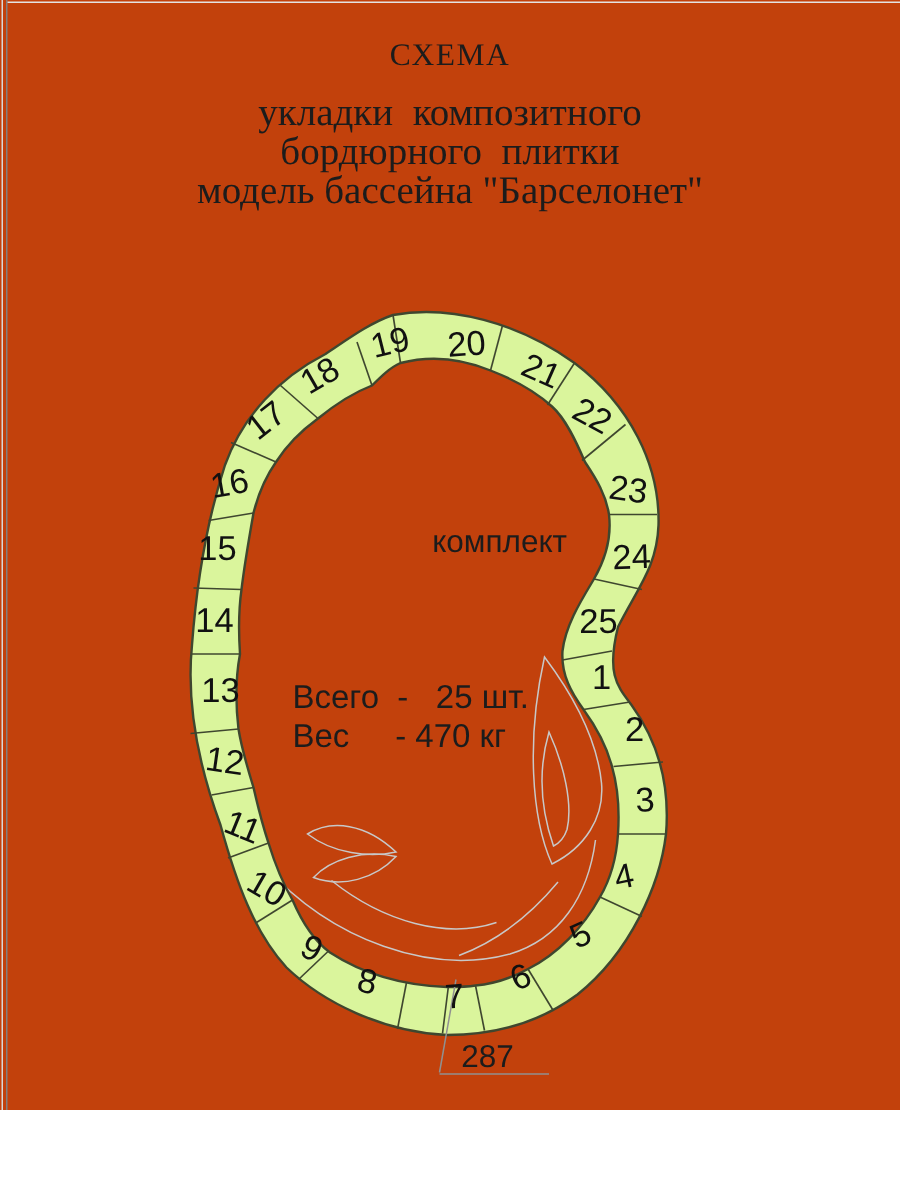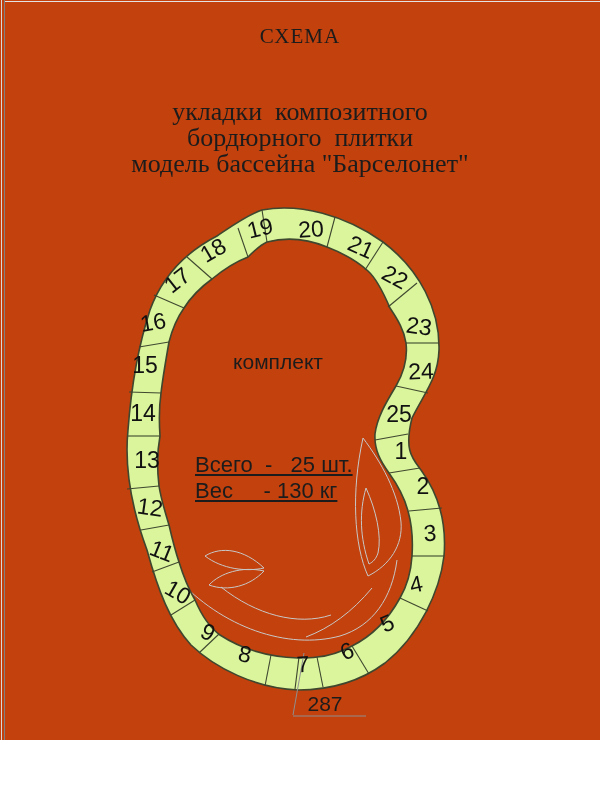--- a/index.html
+++ b/index.html
@@ -12,47 +12,47 @@
   .edge-line.dark{left:4px;background:#808080;}
   .edge-top{position:absolute;left:5px;top:1px;width:595px;height:1px;background:#e3e3e3;}
 
   .title{
     position:absolute;left:0;top:24px;width:600px;text-align:center;
     font-family:"Liberation Serif",serif;font-size:21px;letter-spacing:1px;
     white-space:pre;
   }
   .subtitle{
     position:absolute;left:0;top:62px;width:600px;text-align:center;
-    font-family:"Liberation Serif",serif;font-size:26px;line-height:26px;margin-top:37px;
+    font-family:"Liberation Serif",serif;font-size:26px;line-height:26px;
   }
   .subtitle div{white-space:pre;}
 
   svg.pool{position:absolute;left:0;top:0;}
   .ring{fill:var(--tile-fill,#daf59c);stroke:var(--tile-outline,#3f472f);stroke-width:1.6;fill-rule:evenodd;}
   .dividers line{stroke:var(--tile-outline,#3f472f);stroke-width:1.1;}
   .leaves path{fill:none;stroke:var(--decoration-stroke,#c8c8c8);stroke-width:1;}
   .dimline{fill:none;stroke:var(--dimension-line,#909090);stroke-width:1;}
   .numbers text{
     font-family:"Liberation Sans",sans-serif;font-size:23px;fill:var(--number-text,#111);
     text-anchor:middle;dominant-baseline:central;
   }
   text.dim{
     font-family:"Liberation Sans",sans-serif;font-size:21px;fill:var(--body-text,#1c1c1c);
     text-anchor:middle;
   }
 
   .center-label{
-    position:absolute;left:178px;top:347px;width:200px;text-align:center;
+    position:absolute;left:178px;top:347px;width:200px;text-align:right;
     font-size:21px;line-height:30px;
   }
   .stats{
     position:absolute;left:195px;top:452px;
     font-size:22px;line-height:26px;
   }
-  .stats div{white-space:pre;text-decoration:underline;}
+  .stats div{white-space:pre;}
 </style>
 </head>
 <body>
 
 <div class="page">
   <div class="edge-line light"></div>
   <div class="edge-line dark"></div>
   <div class="edge-top"></div>
 
   <div class="title">СХЕМА</div>
@@ -181,15 +181,15 @@
 
     <text class="dim" x="325" y="711">287</text>
   </svg>
 
   <div class="center-label">
     <div>комплект</div>
   </div>
 
   <div class="stats">
     <div>Всего  -   25 шт.</div>
-    <div>Вес     - 130 кг</div>
+    <div>Вес     - 470 кг</div>
   </div>
 </div>
 
 </body></html>

